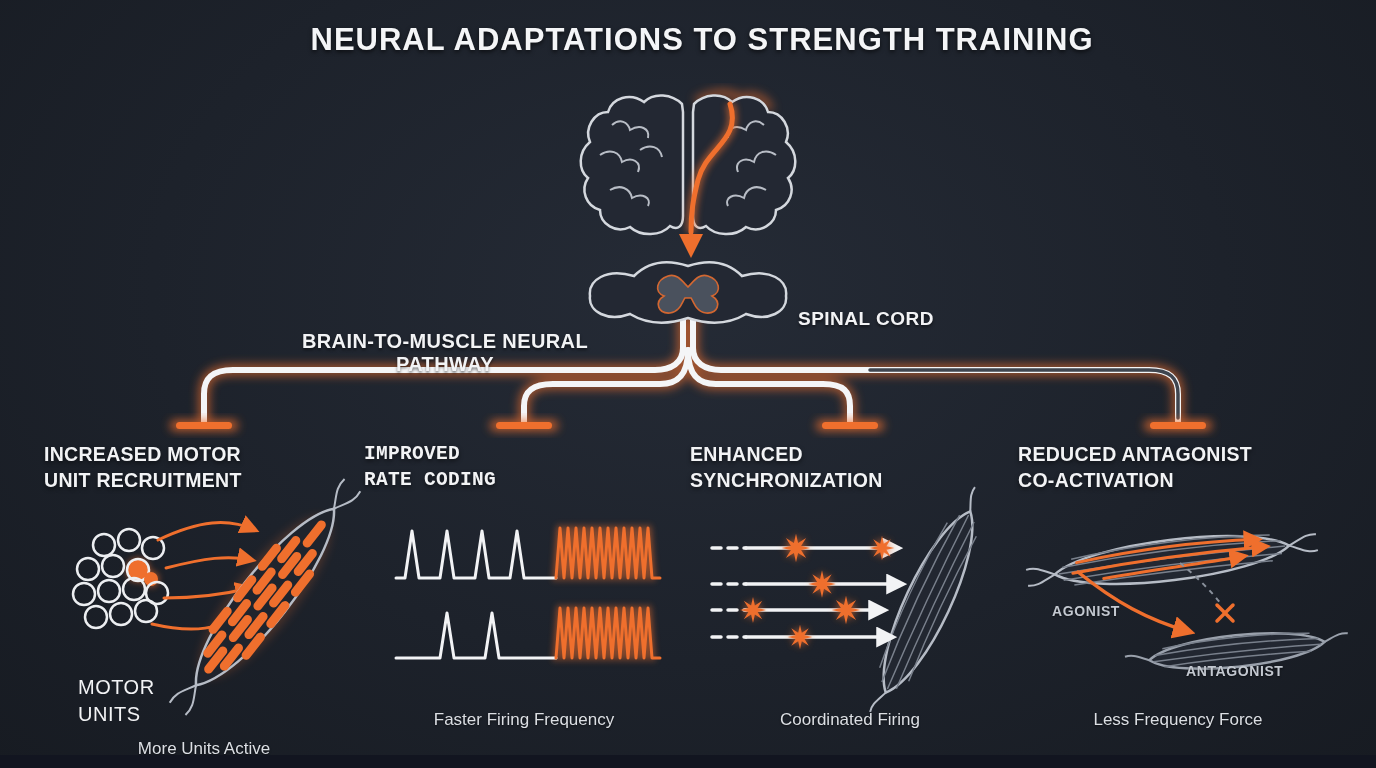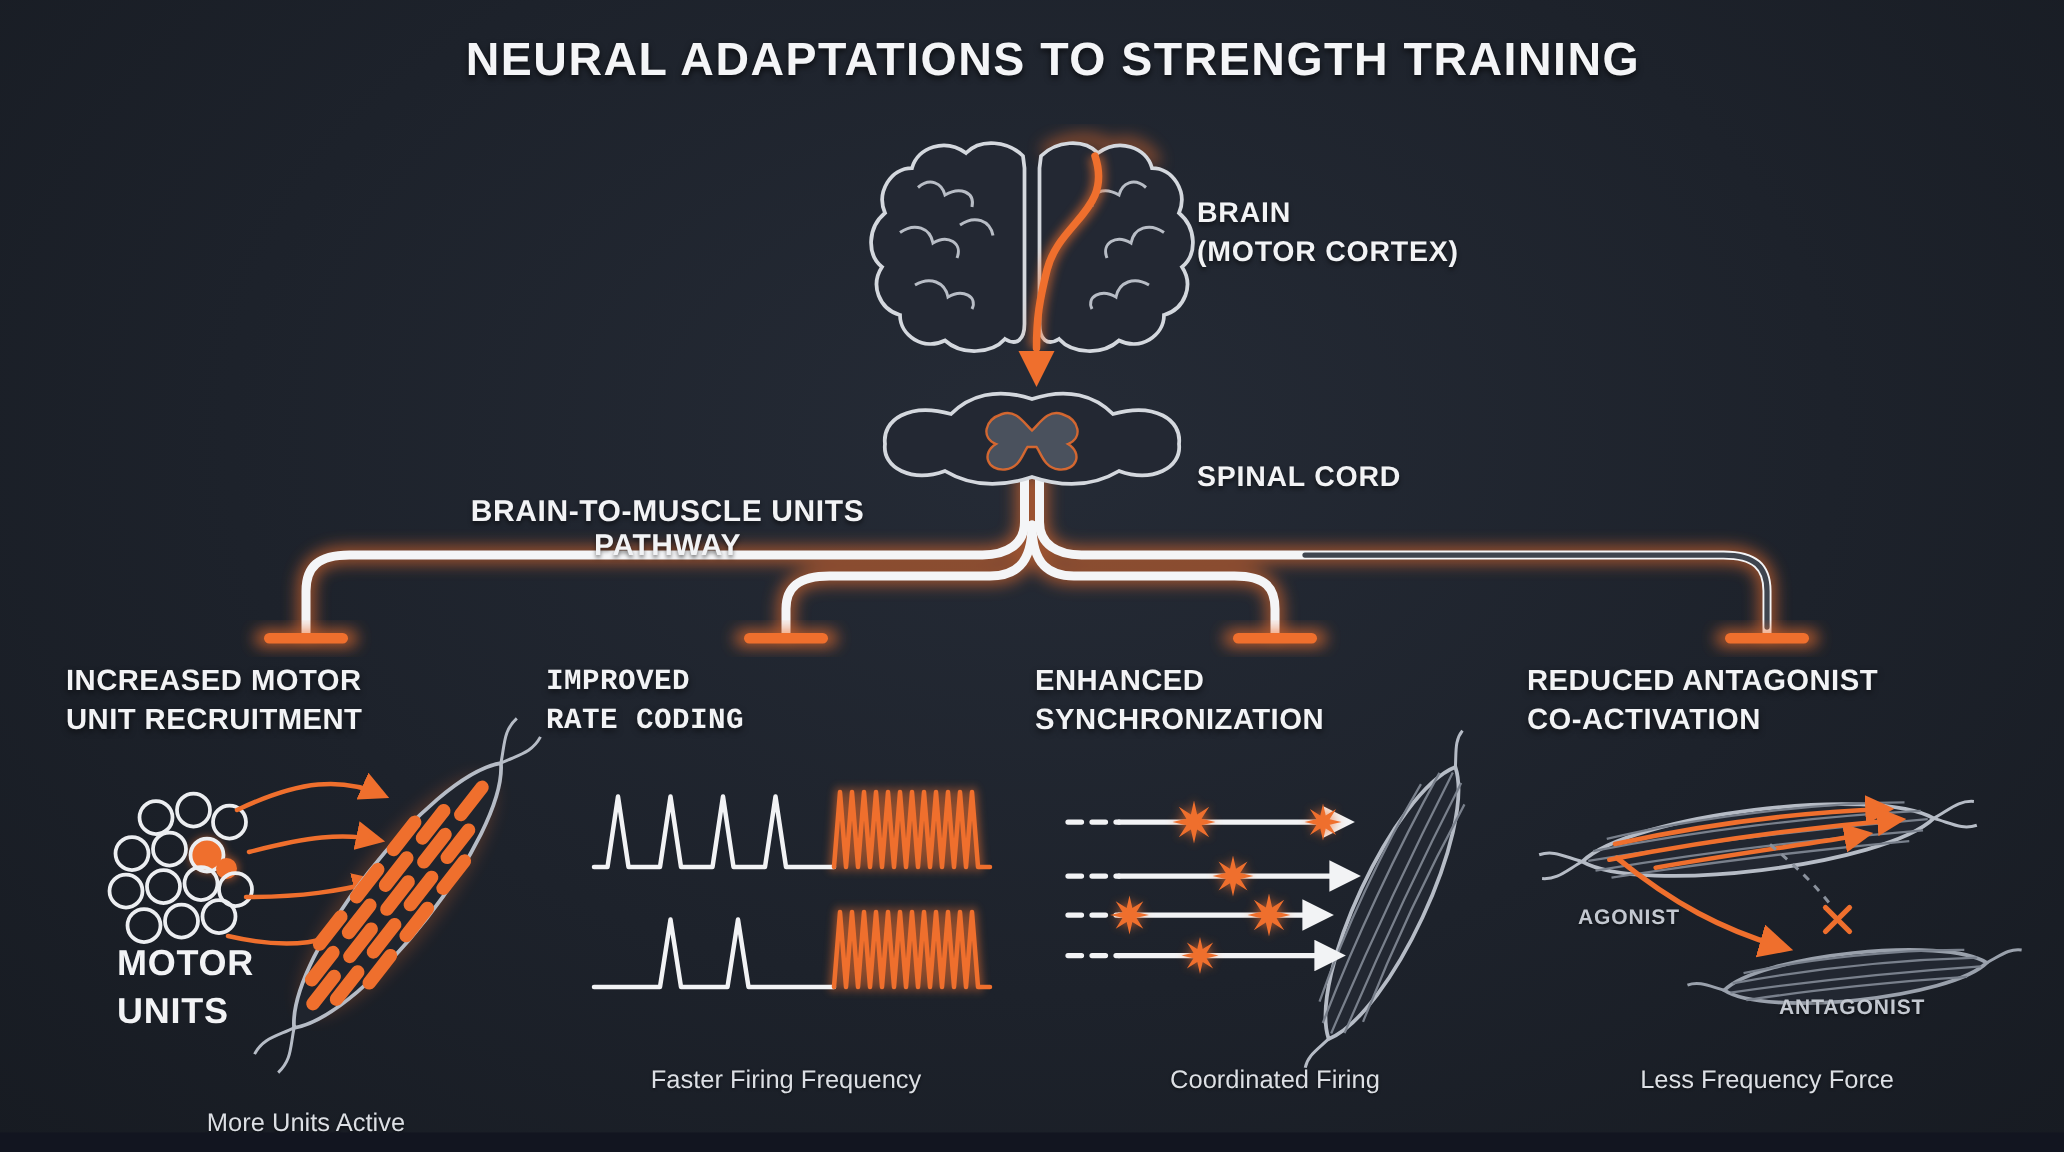--- a/index.html
+++ b/index.html
@@ -11,21 +11,21 @@
   .title { left:0; right:0; top:22px; text-align:center; font-size:31px; font-weight:700;
            letter-spacing:1px; color:#f4f5f7; text-shadow:0 2px 4px rgba(0,0,0,.65);padding-left:28px; }
   .node-label { font-weight:700; font-size:19px; letter-spacing:.5px; white-space:pre-line;
                 line-height:1.35; text-shadow:0 2px 3px rgba(0,0,0,.5); }
   .pathway-label { font-weight:700; font-size:20px; letter-spacing:.4px; text-align:center;
                    text-shadow:0 2px 3px rgba(0,0,0,.5); }
   .col-heading { font-weight:700; font-size:19.5px; white-space:pre-line;
                  line-height:1.32; letter-spacing:.3px; text-shadow:0 2px 4px rgba(0,0,0,.55); }
   .caption { font-size:17px; color:#dcdfe4; text-align:center; font-weight:400;
              text-shadow:0 1px 2px rgba(0,0,0,.5); }
-  .annotation { font-weight:700; font-size:24px; white-space:pre-line; line-height:1.35; letter-spacing:.5px; }
+  .annotation { font-weight:400; font-size:20px; white-space:pre-line; line-height:1.35; letter-spacing:.5px;margin-top:47px; }
   .muscle-label { font-weight:700; font-size:14px; color:#c3c8d0; letter-spacing:.6px;
                   text-shadow:0 1px 2px rgba(0,0,0,.5); }
   .bottom-strip { left:0; right:0; bottom:0; height:13px; background:#121520; }
   svg { display:block; }
 </style>
 </head>
 <body>
 
 <div class="canvas">
 
@@ -259,26 +259,24 @@
         <path d="M-74,-10 C-30,-15 30,-15 74,-10"></path>
         <path d="M-82,-4 C-30,-8 30,-8 82,-4"></path>
         <path d="M-84,2 C-30,0 30,0 84,2"></path>
         <path d="M-74,8 C-30,6 30,6 74,8"></path>
       </g>
     </g>
   </svg>
 
   <h1 class="abs title">NEURAL ADAPTATIONS TO STRENGTH TRAINING</h1>
 
-  <div class="abs node-label" style="left:798px; top:130px;">BRAIN
-(MOTOR CORTEX)</div>
 
   <div class="abs node-label" style="left:798px; top:282px;margin-top:24px;">SPINAL CORD</div>
 
-  <div class="abs pathway-label" style="left:283px; top:330px; width:324px;">BRAIN-TO-MUSCLE UNITS PATHWAY</div>
+  <div class="abs pathway-label" style="left:283px; top:330px; width:324px;">BRAIN-TO-MUSCLE NEURAL PATHWAY</div>
 
   <div class="abs col-heading" style="left:44px; top:442px; width:320px;">INCREASED MOTOR
 UNIT RECRUITMENT</div>
   <div class="abs col-heading" style="left:364px; top:442px; width:320px;font-family:Liberation Mono, monospace;">IMPROVED
 RATE CODING</div>
   <div class="abs col-heading" style="left:690px; top:442px; width:320px;">ENHANCED
 SYNCHRONIZATION</div>
   <div class="abs col-heading" style="left:1018px; top:442px; width:320px;">REDUCED ANTAGONIST
 CO-ACTIVATION</div>
 

